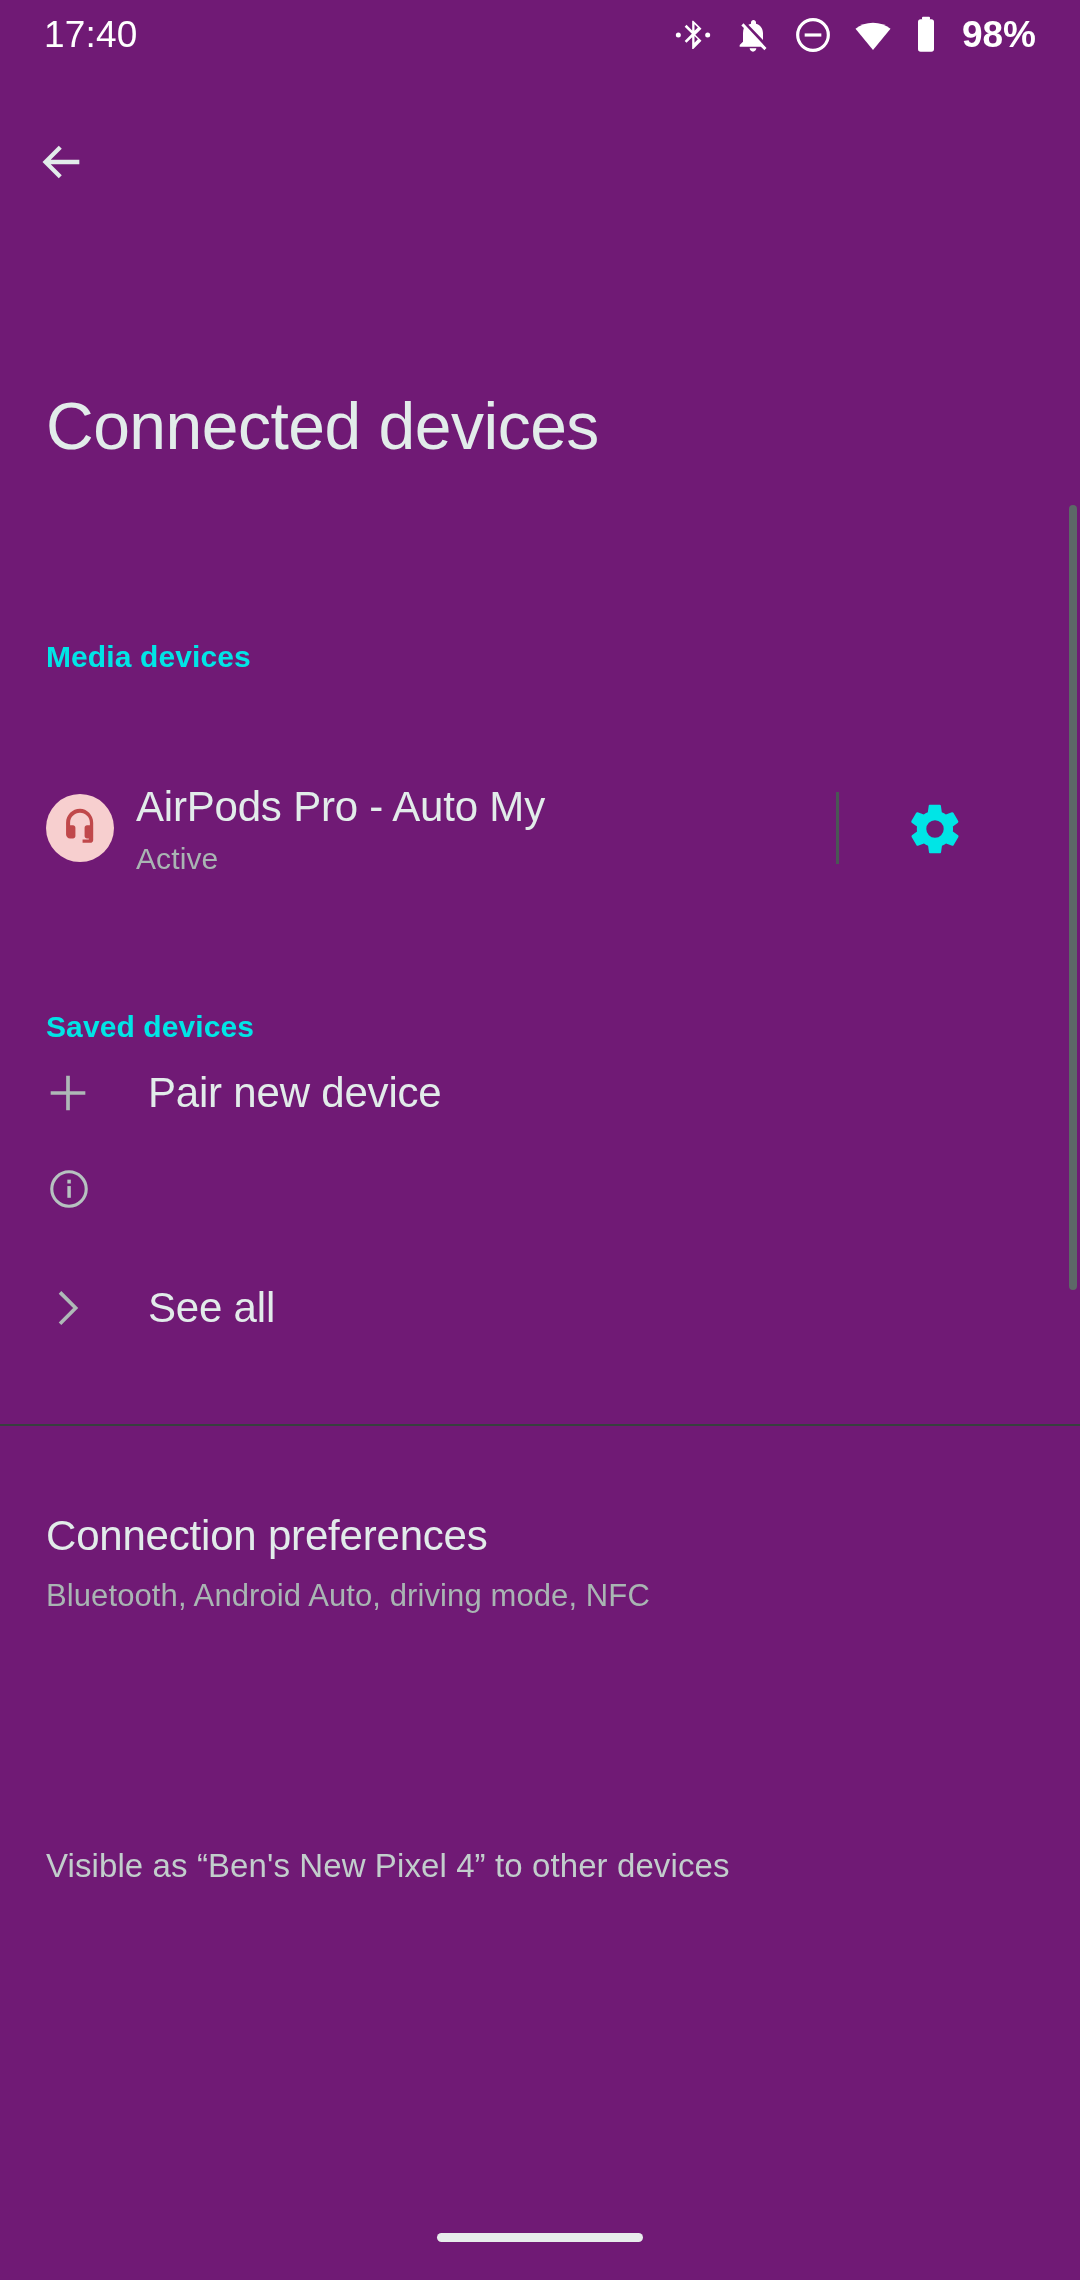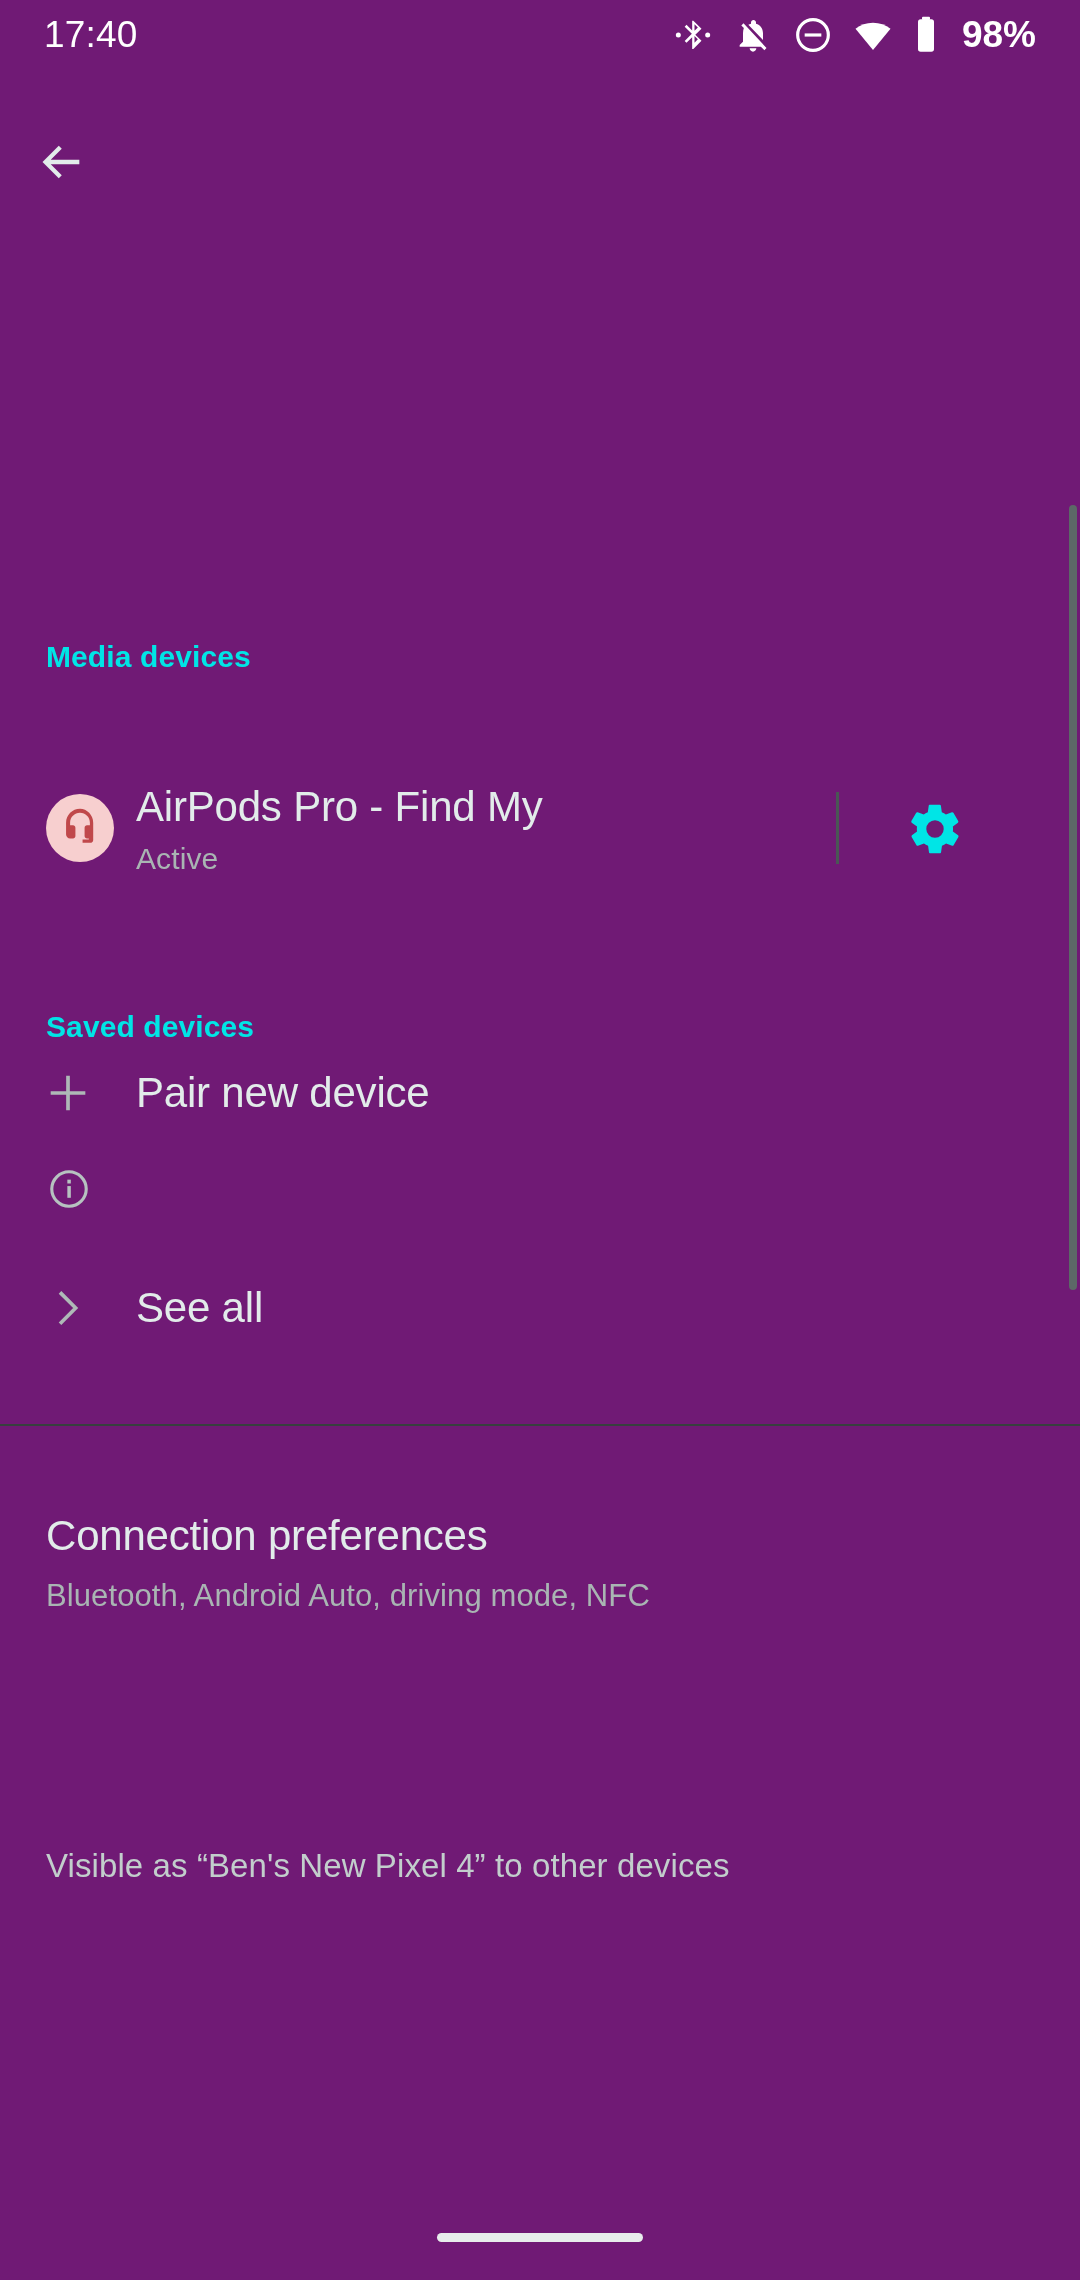--- a/index.html
+++ b/index.html
@@ -62,21 +62,21 @@
     background:#4A5655;
   }
   .dev-gear {
     position:absolute; left:880px; top:28px; width:110px; height:90px;
     display:flex; align-items:center; justify-content:center;
   }
 
   
   .action-row {
     position:absolute; left:0; width:1080px; height:110px;
-    display:flex; align-items:center;
+    display:flex; align-items:center;gap:12px;
   }
   .ar-icon {
     width:136px; flex:0 0 136px;
     display:flex; align-items:center; justify-content:center;
   }
   .ar-label { color:#E2ECEA; font-size:42px; letter-spacing:-0.2px; }
   .row-pair { top:1038px; }
   .row-seeall { top:1253px; }
 
   
@@ -159,33 +159,34 @@
   </div>
 
   <div class="backbtn">
     <span>
       <svg width="52" height="52" viewBox="0 0 24 24">
         <path d="M20 11H6.8l5.1-5.1-1.4-1.4L3 12l7.5 7.5 1.4-1.4L6.8 13H20v-2z" fill="#E2ECEA"></path>
       </svg>
     </span>
   </div>
 
+  <h1 class="page-title">Connected devices</h1>
 
   <div class="section-hdr sh-media">Media devices</div>
 
   <div class="device-row">
     <div class="dev-avatar">
       <span>
         <svg width="44" height="44" viewBox="0 0 24 24">
           <path d="M12 2.6c-4.2 0-7.6 3.4-7.6 7.6v6.4c0 1.2 1 2.2 2.2 2.2h1.6c.7 0 1.3-.6 1.3-1.3v-4.6c0-.7-.6-1.3-1.3-1.3H6.6v-1.4c0-3 2.4-5.4 5.4-5.4s5.4 2.4 5.4 5.4v1.4h-1.6c-.7 0-1.3.6-1.3 1.3v4.6c0 .7.6 1.3 1.3 1.3h1v.5h-3.4v1.9h4.2c.9 0 1.6-.7 1.6-1.6v-9.4c0-4.2-3.4-7.6-7.2-7.6z" fill="#C0484B"></path>
         </svg>
       </span>
     </div>
     <div class="dev-text">
-      <div class="dev-title">AirPods Pro - Find My</div>
+      <div class="dev-title">AirPods Pro - Auto My</div>
       <div class="dev-sub">Active</div>
     </div>
     <div class="dev-divider"></div>
     <div class="dev-gear">
       <span>
         <svg width="58" height="58" viewBox="0 0 24 24">
           <path d="M19.4 13c.04-.3.06-.66.06-1s-.02-.7-.07-1l2.1-1.63c.2-.15.24-.42.12-.64l-2-3.46c-.12-.22-.39-.3-.61-.22l-2.49 1c-.5-.4-1.06-.73-1.69-.98l-.38-2.65A.5.5 0 0 0 13.9 2h-4c-.25 0-.46.18-.5.42l-.37 2.65c-.63.25-1.2.6-1.7.98l-2.49-1c-.22-.08-.49 0-.61.22l-2 3.46c-.12.22-.07.49.12.64L4.56 11c-.04.3-.07.67-.07 1s.03.7.07 1l-2.1 1.63c-.2.15-.24.42-.12.64l2 3.46c.12.22.39.3.61.22l2.49-1c.5.4 1.07.73 1.7.98l.37 2.65c.04.24.25.42.5.42h4c.25 0 .46-.18.5-.42l.38-2.65c.62-.25 1.2-.6 1.69-.98l2.49 1c.22.08.49 0 .61-.22l2-3.46c.12-.22.08-.49-.12-.64L19.4 13zM12 15.6A3.6 3.6 0 1 1 12 8.4a3.6 3.6 0 0 1 0 7.2z" fill="#00E5E6"></path>
         </svg>
       </span>
     </div>

